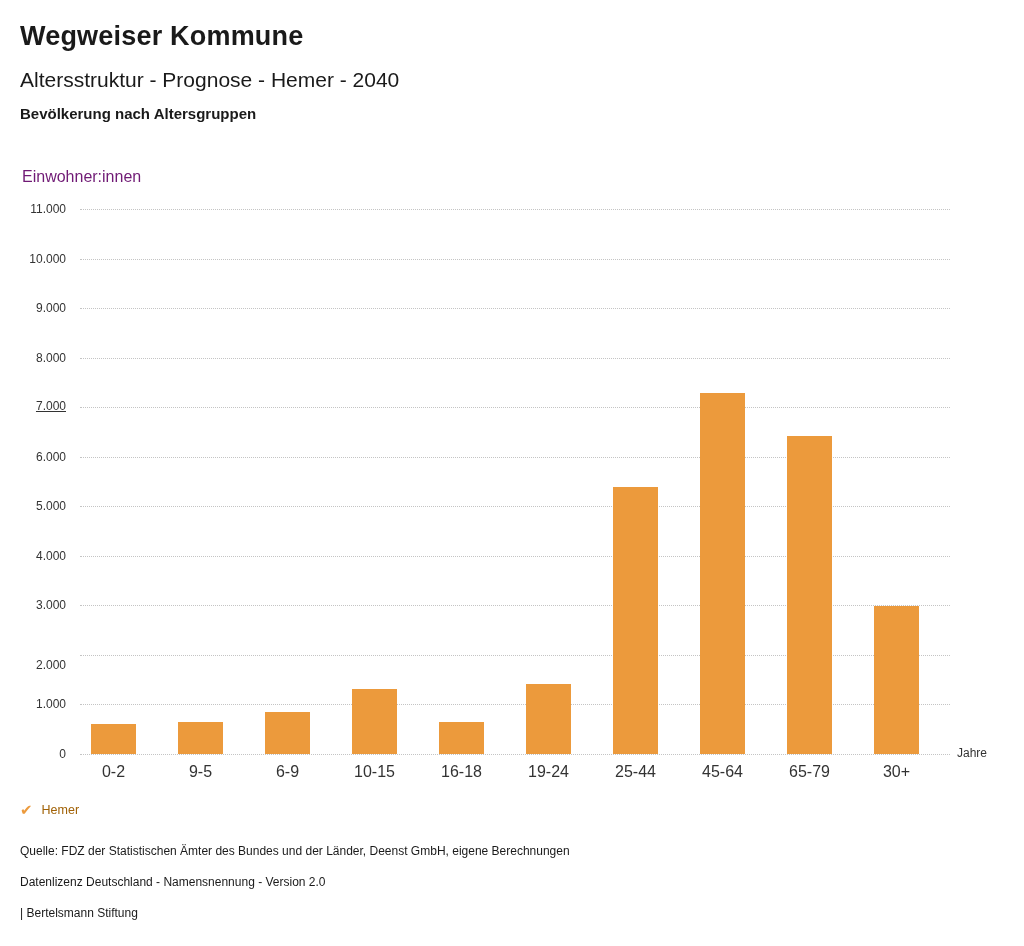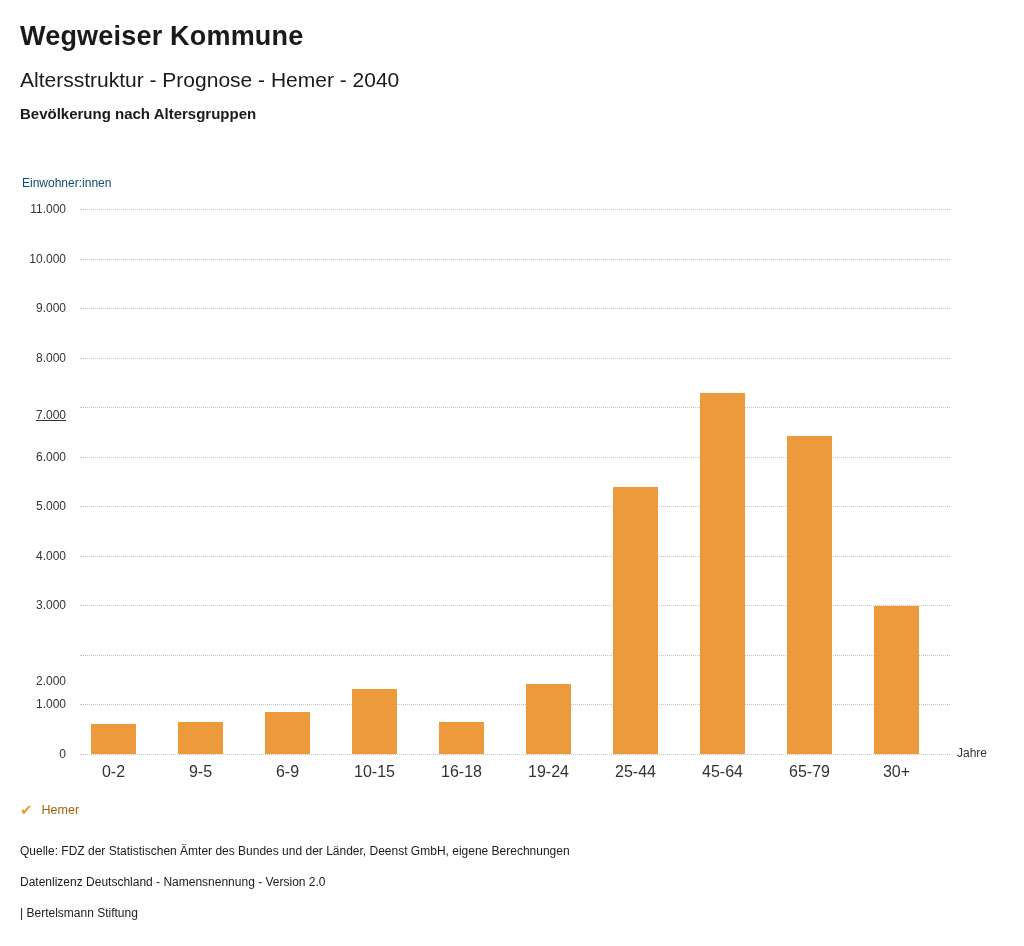--- a/index.html
+++ b/index.html
@@ -19,22 +19,22 @@
   }
   .page-subtitle {
     left: 20px; top: 68px;
     font-size: 21px; font-weight: 400;
   }
   .chart-heading {
     left: 20px; top: 105px;
     font-size: 15px; font-weight: 700;
   }
   .y-axis-title {
-    left: 22px; top: 176px;
-    font-size: 12px; color: #0c4a6e;
+    left: 22px; top: 168px;
+    font-size: 16px; color: #701a75;
   }
 
   .plot-area {
     left: 80px; top: 209px;
     width: 870px; height: 545px;
   }
   .grid-line {
     position: absolute; left: 0; width: 100%;
     border-top: 1px dotted #c4c4c4;
     height: 0;
@@ -89,26 +89,26 @@
 
 <div class="abs page-title">Wegweiser Kommune</div>
 <div class="abs page-subtitle">Altersstruktur - Prognose - Hemer - 2040</div>
 <div class="abs chart-heading">Bevölkerung nach Altersgruppen</div>
 
 <div class="abs y-axis-title">Einwohner:innen</div>
 
 <div class="abs y-labels" id="yLabels">
     <div class="y-tick-label" style="top: 545px;">0</div>
     <div class="y-tick-label" style="top: 495.455px;">1.000</div>
-    <div class="y-tick-label" style="top: 472px;">2.000</div>
+    <div class="y-tick-label" style="top: 456px;">2.000</div>
     <div class="y-tick-label" style="top: 396.364px;">3.000</div>
     <div class="y-tick-label" style="top: 346.818px;">4.000</div>
     <div class="y-tick-label" style="top: 297.273px;">5.000</div>
     <div class="y-tick-label" style="top: 247.727px;">6.000</div>
-    <div class="y-tick-label" style="top: 206px; text-decoration: underline;">7.000</div>
+    <div class="y-tick-label" style="top: 197px; text-decoration: underline;">7.000</div>
     <div class="y-tick-label" style="top: 148.636px;">8.000</div>
     <div class="y-tick-label" style="top: 99.0909px;">9.000</div>
     <div class="y-tick-label" style="top: 49.5455px;">10.000</div>
     <div class="y-tick-label" style="top: 0px;">11.000</div>
   </div>
 
 <div class="abs plot-area" id="plot">
     <div class="grid-line" style="top: 545px;"></div>
     <div class="grid-line" style="top: 495.455px;"></div>
     <div class="grid-line" style="top: 445.909px;"></div>

